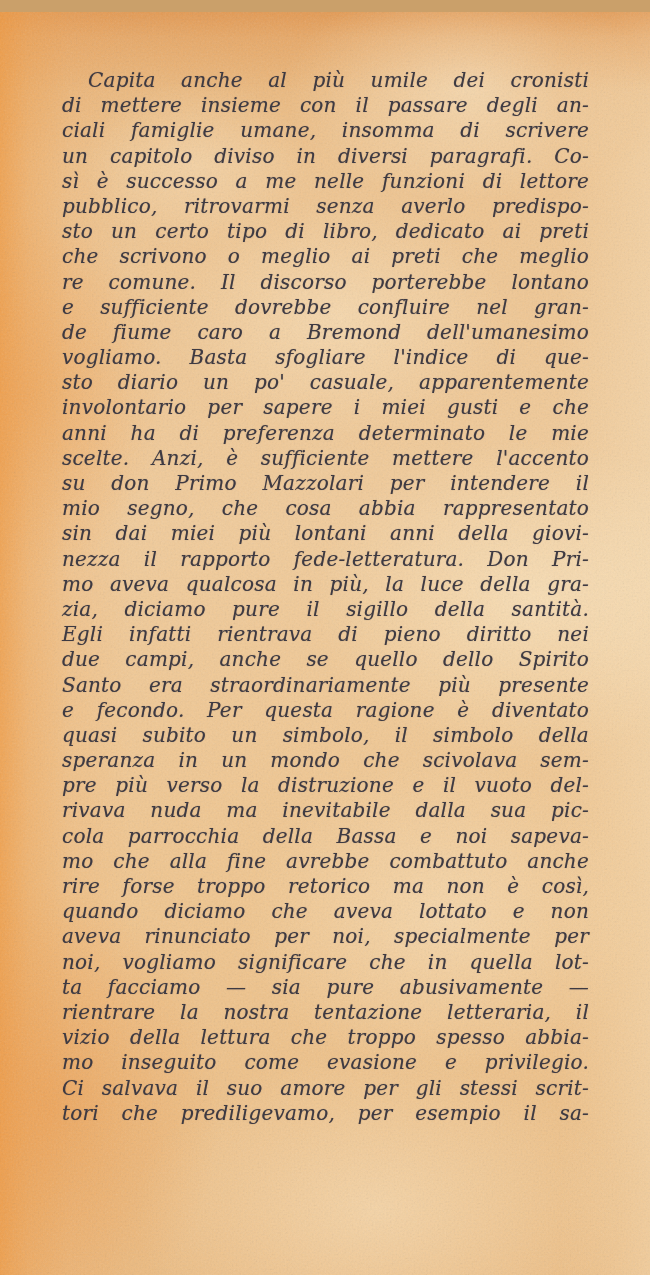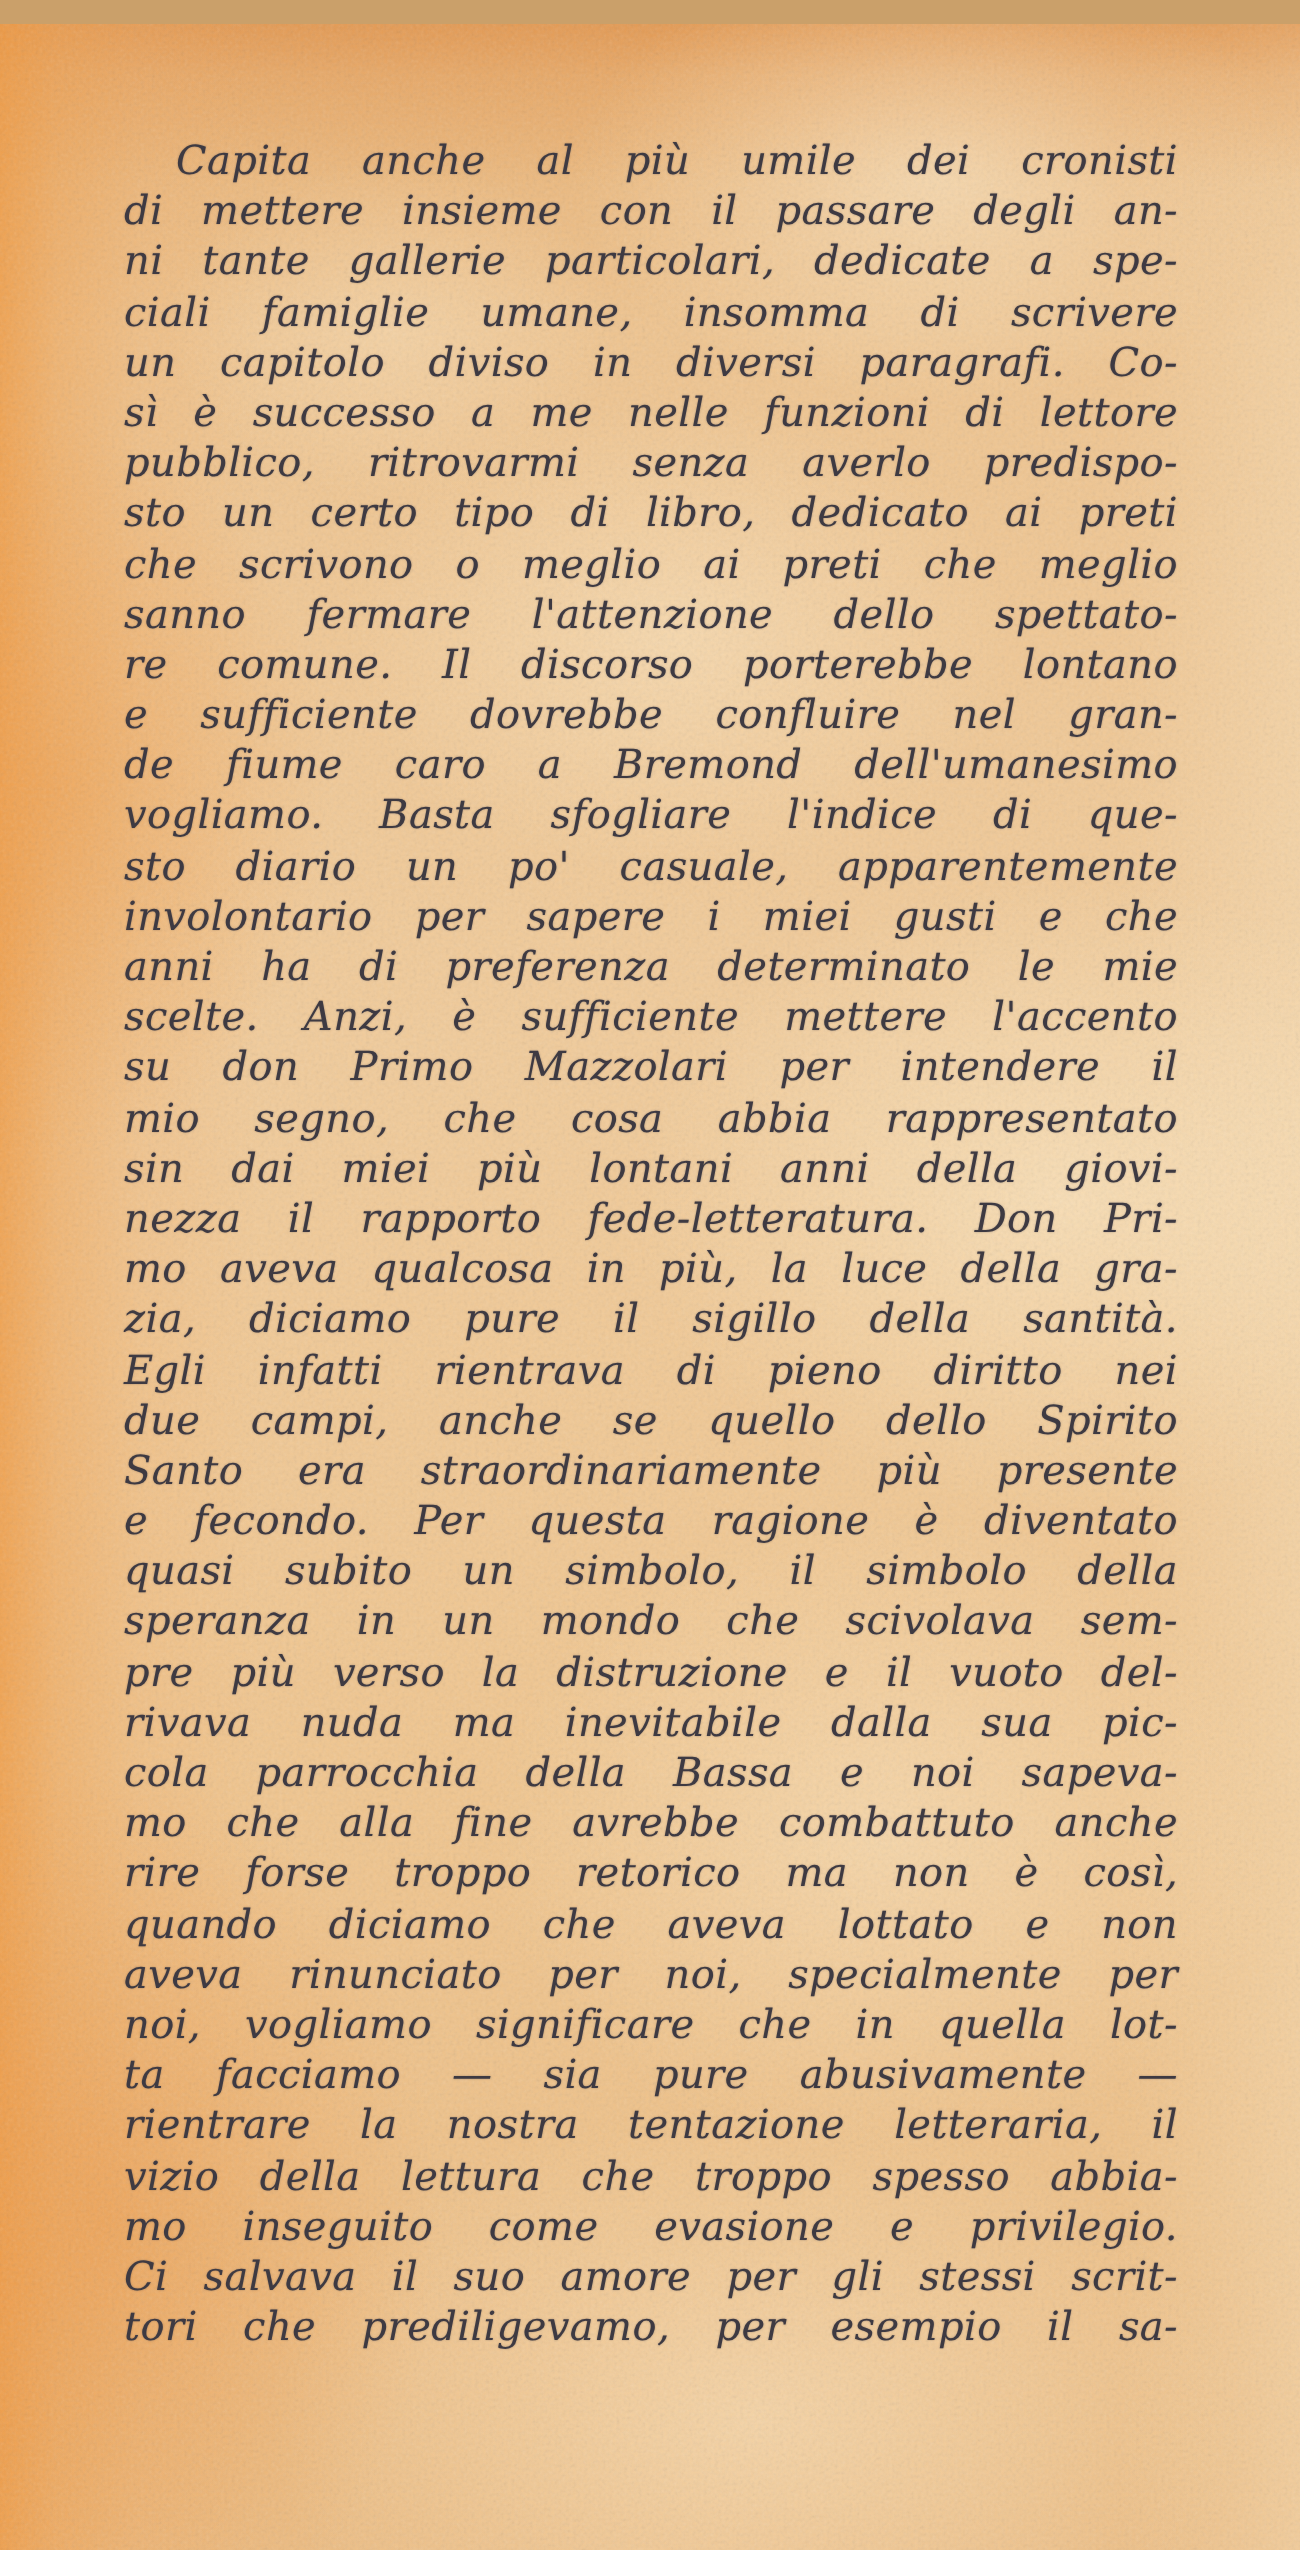--- a/index.html
+++ b/index.html
@@ -78,28 +78,26 @@
   <svg class="grain" xmlns="http://www.w3.org/2000/svg" width="650" height="1275">
     <filter id="paperNoise" x="0" y="0" width="100%" height="100%">
       <feTurbulence type="fractalNoise" baseFrequency="0.55" numOctaves="2" seed="7" stitchTiles="stitch"></feTurbulence>
       <feColorMatrix type="saturate" values="0"></feColorMatrix>
     </filter>
     <rect width="650" height="1275" filter="url(#paperNoise)"></rect>
   </svg>
   <div class="text-block" id="text-block">
       <div class="line first">Capita anche al più umile dei cronisti</div>
       <div class="line">di mettere insieme con il passare degli an-</div>
-      <div class="line">ni tante gallerie particolari, dedicate a spe-</div>
       <div class="line">ciali famiglie umane, insomma di scrivere</div>
       <div class="line">un capitolo diviso in diversi paragrafi. Co-</div>
       <div class="line">sì è successo a me nelle funzioni di lettore</div>
       <div class="line">pubblico, ritrovarmi senza averlo predispo-</div>
       <div class="line">sto un certo tipo di libro, dedicato ai preti</div>
       <div class="line">che scrivono o meglio ai preti che meglio</div>
-      <div class="line">sanno fermare l'attenzione dello spettato-</div>
       <div class="line">re comune. Il discorso porterebbe lontano</div>
       <div class="line">e sufficiente dovrebbe confluire nel gran-</div>
       <div class="line">de fiume caro a Bremond dell'umanesimo</div>
       <div class="line">vogliamo. Basta sfogliare l'indice di que-</div>
       <div class="line">sto diario un po' casuale, apparentemente</div>
       <div class="line">involontario per sapere i miei gusti e che</div>
       <div class="line">anni ha di preferenza determinato le mie</div>
       <div class="line">scelte. Anzi, è sufficiente mettere l'accento</div>
       <div class="line">su don Primo Mazzolari per intendere il</div>
       <div class="line">mio segno, che cosa abbia rappresentato</div>

